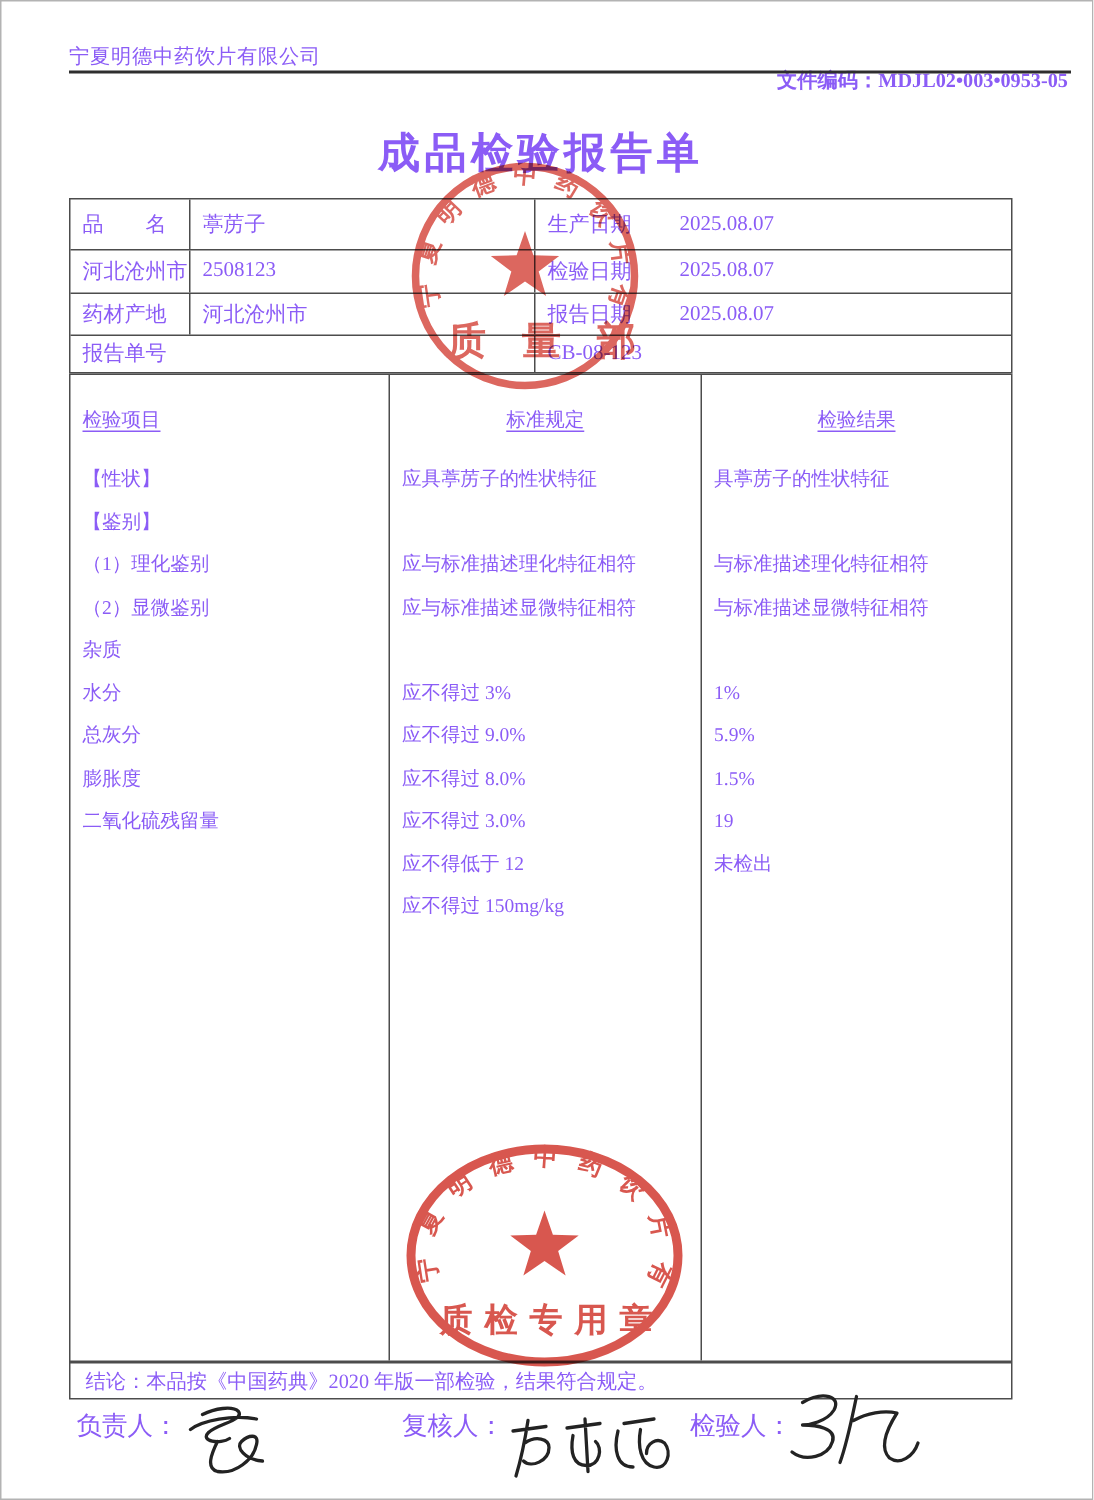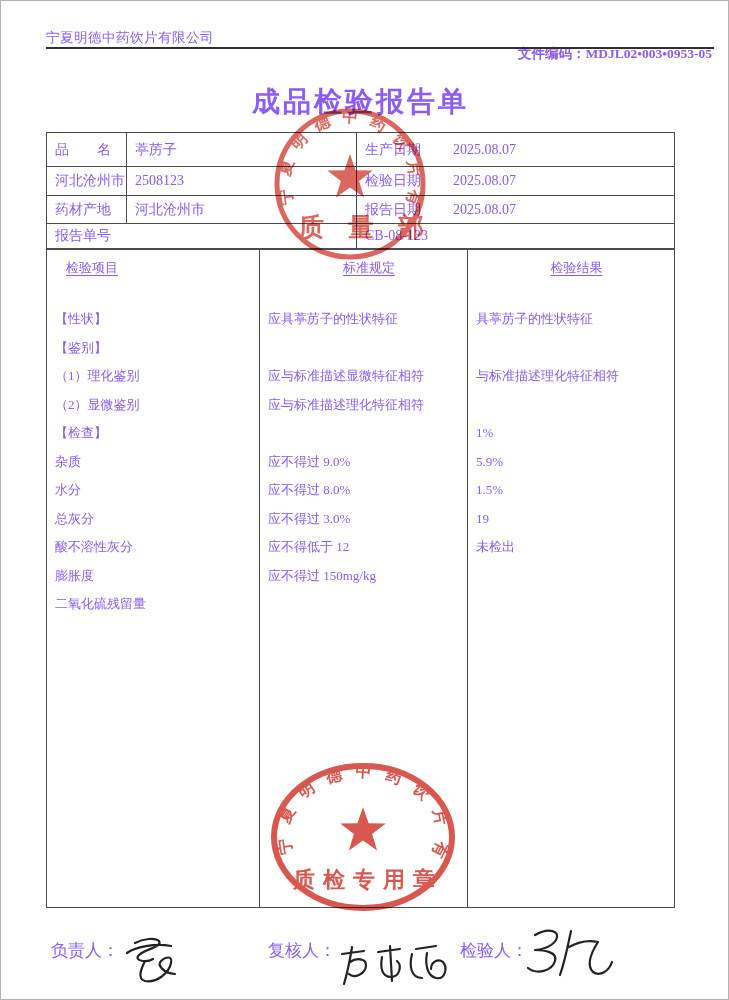--- a/index.html
+++ b/index.html
@@ -39,21 +39,21 @@
   
   .main-table{
     position:absolute;left:45px;top:248px;width:629px;height:659px;
     border:1px solid #4c4c4c;box-sizing:border-box;
     display:flex;font-size:13px;
   }
   .mcol{box-sizing:border-box;position:relative;}
   .mcol1{width:213px;border-right:1px solid #4c4c4c;}
   .mcol2{width:208px;border-right:1px solid #4c4c4c;}
   .mcol3{flex:1;}
-  .mhead{height:55px;box-sizing:border-box;padding-top:9px;margin-left:11px;}
+  .mhead{height:55px;box-sizing:border-box;padding-top:21px;}
   .mhead span{text-decoration:underline;text-underline-offset:3px;}
   .mh-left{padding-left:8px;}
   .mh-center{text-align:center;}
   .mline{height:28.5px;line-height:28.5px;padding-left:8px;white-space:nowrap;overflow:visible;}
   
   .conclusion{
     position:absolute;left:45px;top:907px;width:629px;height:25px;
     border:1px solid #4c4c4c;box-sizing:border-box;
     line-height:23px;padding-left:10px;font-size:13.5px;
   }
@@ -113,55 +113,56 @@
     </div>
   </div>
 
   <div class="main-table">
     <div class="mcol mcol1">
       <div class="mhead mh-left"><span>检验项目</span></div>
       <div class="mline">【性状】</div>
       <div class="mline">【鉴别】</div>
       <div class="mline">（1）理化鉴别</div>
       <div class="mline">（2）显微鉴别</div>
-      <div class="mline">【检查】</div>
       <div class="mline">杂质</div>
       <div class="mline">水分</div>
       <div class="mline">总灰分</div>
-      <div class="mline">酸不溶性灰分</div>
       <div class="mline">膨胀度</div>
       <div class="mline">二氧化硫残留量</div>
     </div>
     <div class="mcol mcol2">
       <div class="mhead mh-center"><span>标准规定</span></div>
       <div class="mline">应具葶苈子的性状特征</div>
       <div class="mline"></div>
+      <div class="mline">应与标准描述理化特征相符</div>
       <div class="mline">应与标准描述显微特征相符</div>
-      <div class="mline">应与标准描述理化特征相符</div>
-      <div class="mline"></div>
+      <div class="mline"></div>
+      <div class="mline">应不得过 3%</div>
       <div class="mline">应不得过 9.0%</div>
       <div class="mline">应不得过 8.0%</div>
       <div class="mline">应不得过 3.0%</div>
       <div class="mline">应不得低于 12</div>
       <div class="mline">应不得过 150mg/kg</div>
     </div>
     <div class="mcol mcol3">
       <div class="mhead mh-center"><span>检验结果</span></div>
       <div class="mline">具葶苈子的性状特征</div>
       <div class="mline"></div>
       <div class="mline">与标准描述理化特征相符</div>
+      <div class="mline">与标准描述显微特征相符</div>
       <div class="mline"></div>
       <div class="mline">1%</div>
       <div class="mline">5.9%</div>
       <div class="mline">1.5%</div>
       <div class="mline">19</div>
       <div class="mline">未检出</div>
     </div>
   </div>
 
+  <div class="conclusion">结论：本品按《中国药典》2020 年版一部检验，结果符合规定。</div>
 
   <div class="sig-label sl1">负责人：</div>
   <div class="sig-label sl2">复核人：</div>
   <div class="sig-label sl3">检验人：</div>
 
   <svg class="sig-svg sg1" width="90" height="60" viewBox="0 0 90 60">
     <path d="M16 14 C24 10 36 8 40 12 C44 18 26 20 20 26 C14 32 28 34 34 30 M8 24 C16 18 36 14 52 17 M26 32 C22 40 18 50 26 52 C38 54 50 44 52 34 C54 26 46 28 42 32 C38 36 44 44 56 45"></path>
   </svg>
   <svg class="sig-svg sg2" width="115" height="58" viewBox="0 0 115 58">
     <path d="M8 20 L30 17 M18 13 C16 26 13 40 10 50 M16 28 C23 23 32 25 32 31 C32 40 20 45 15 40 M44 18 L66 15 M48 23 C46 34 48 43 57 43 C66 43 68 31 63 27 M56 12 L58 47 M78 20 C75 32 77 44 88 44 M82 15 L102 12 M93 19 C91 30 93 42 102 44 C111 46 114 34 109 28 C104 24 97 28 97 35"></path>

